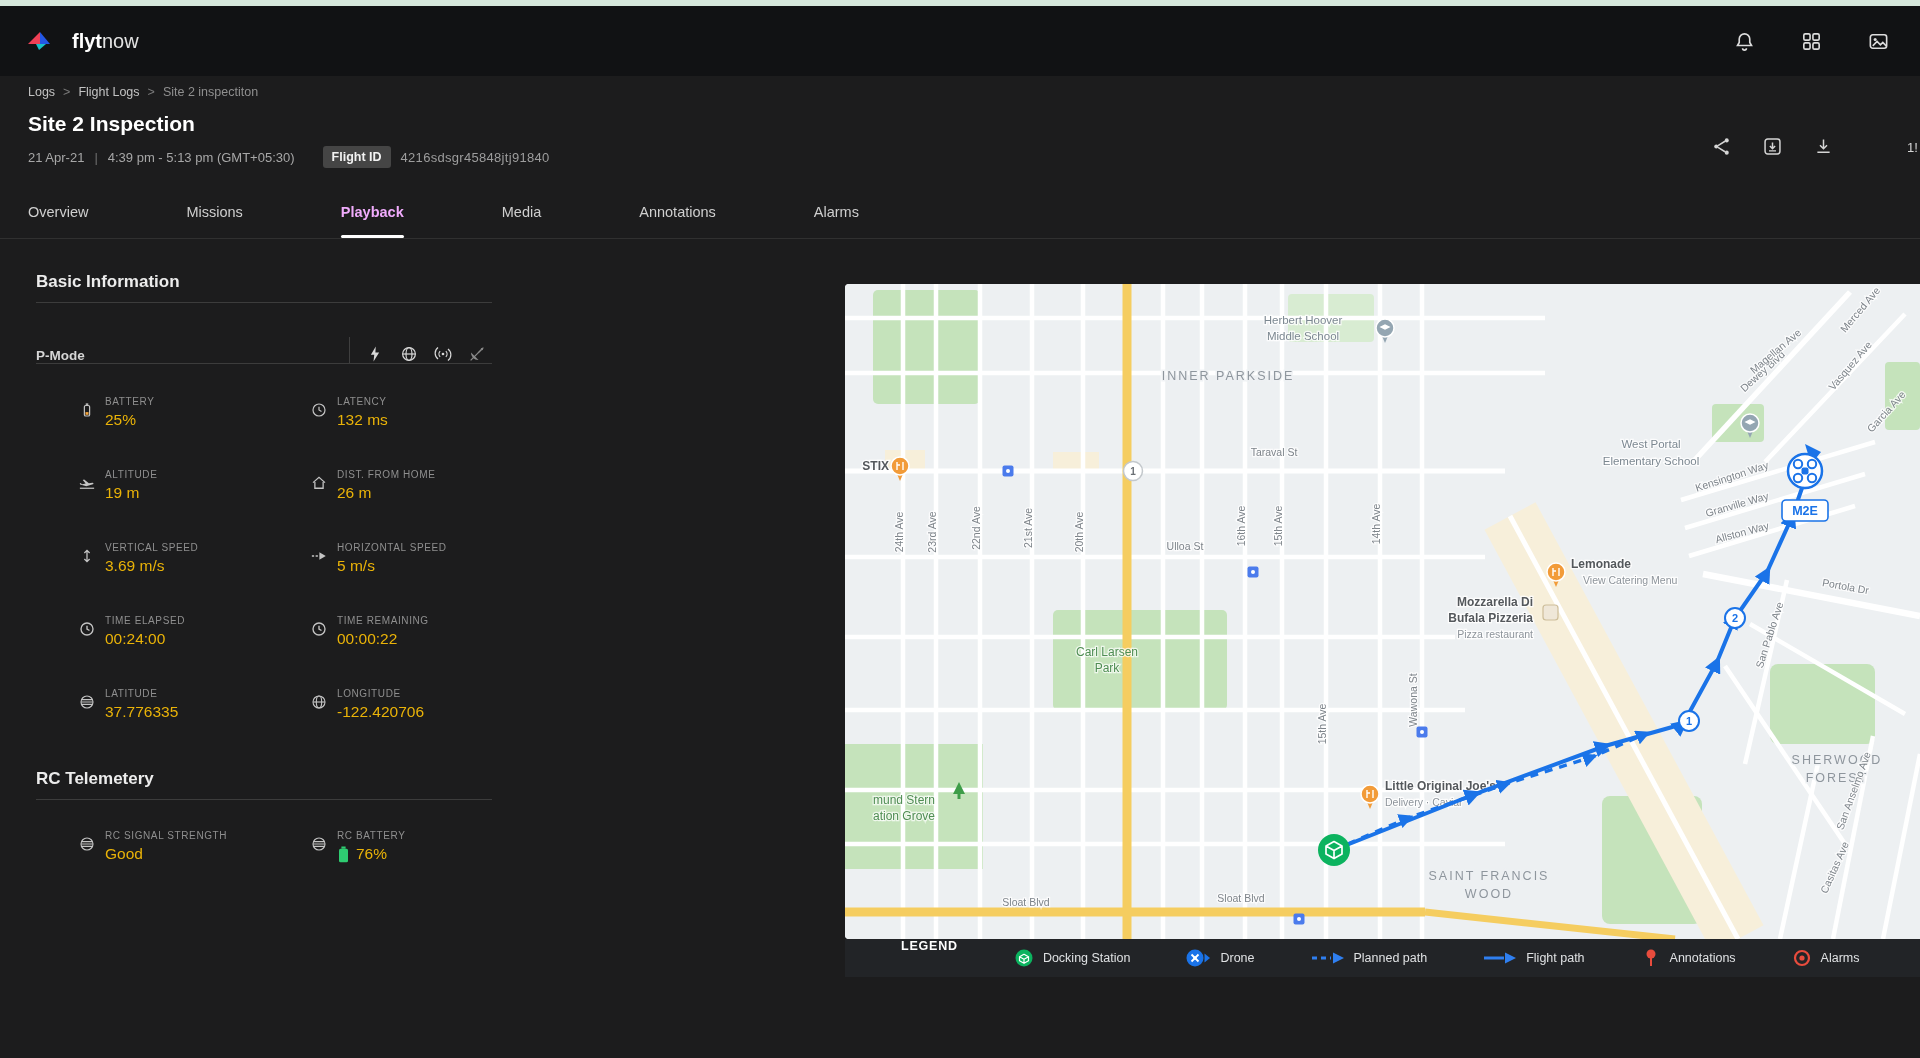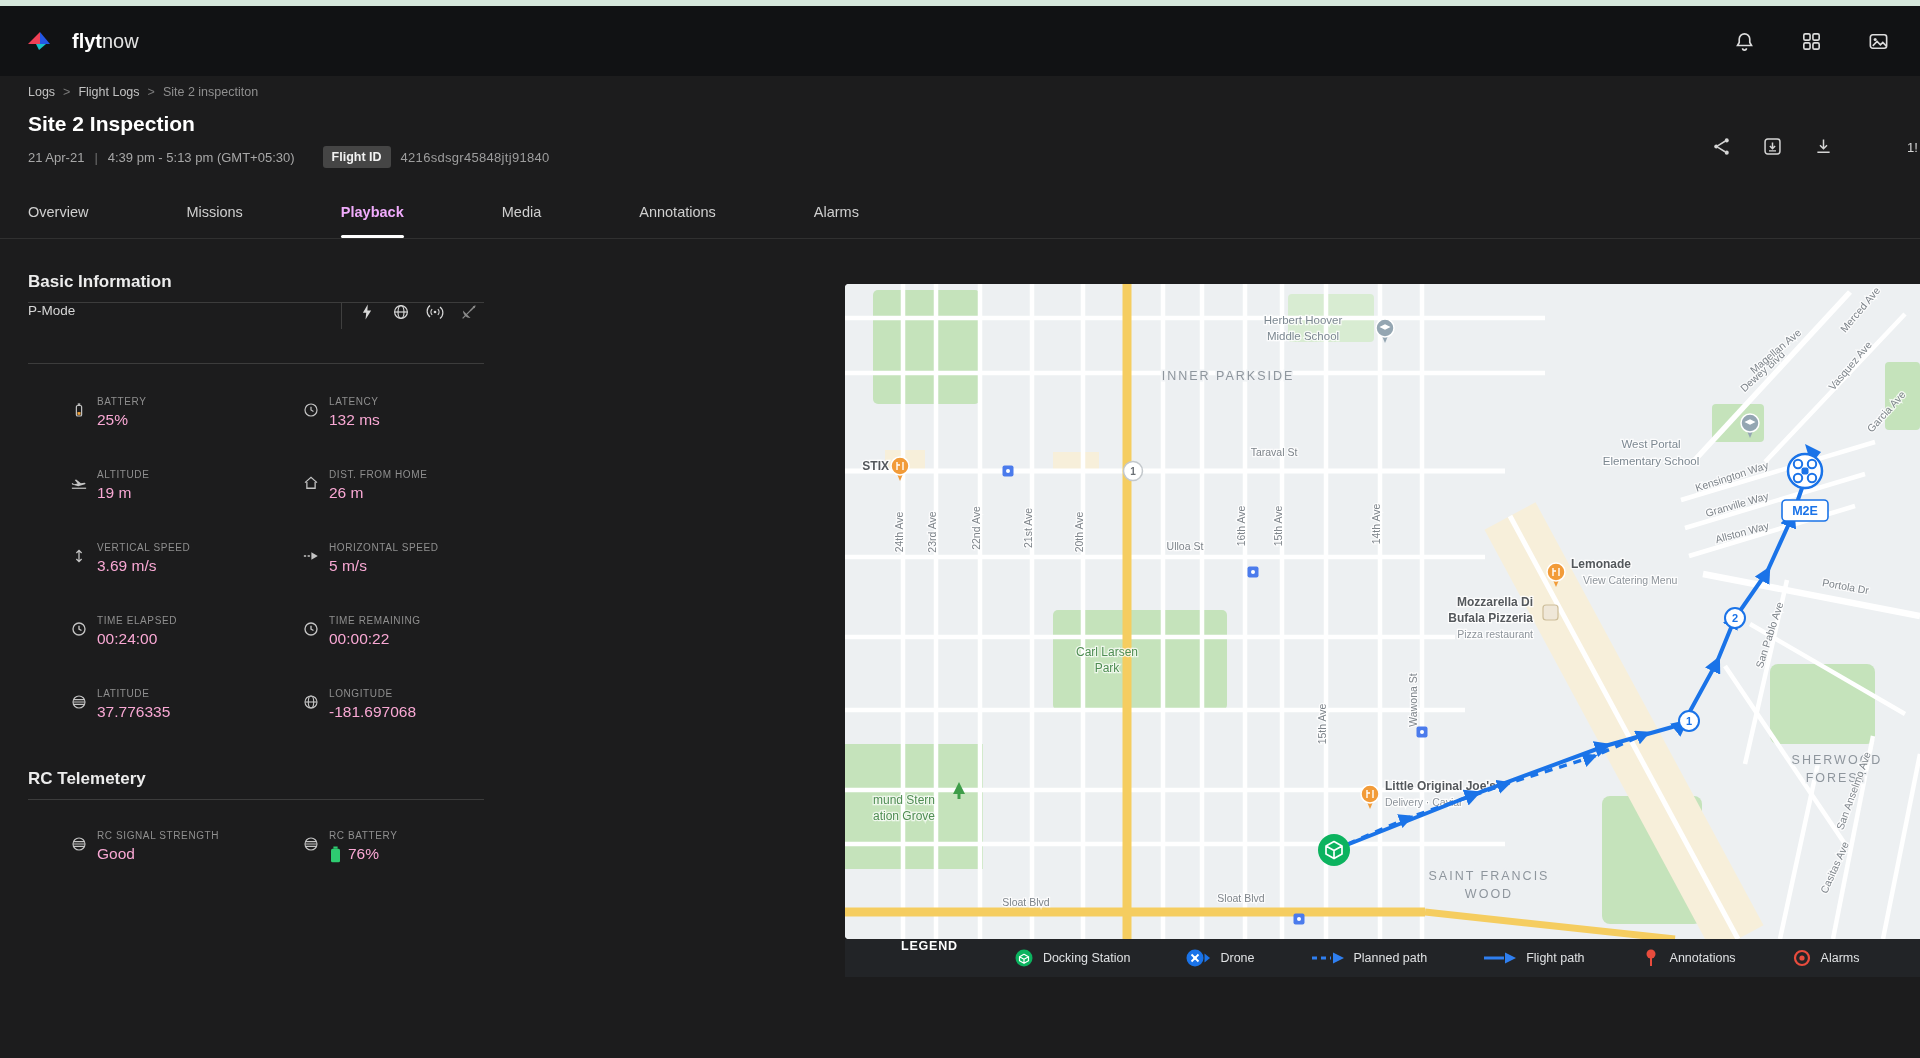--- a/index.html
+++ b/index.html
@@ -23,36 +23,36 @@
   .meta-sep{margin:0 10px;color:#6f6f6f;}
   .flight-badge{margin-left:28px;background:#454545;color:#f2f2f2;font-size:12.5px;font-weight:600;padding:4px 9px;border-radius:3px;}
   .flight-id{margin-left:10px;color:#9d9d9d;font-size:13px;letter-spacing:.3px;}
   .header-actions{position:absolute;top:136px;right:86px;display:flex;align-items:center;gap:30px;}
   .header-actions svg{width:21px;height:21px;color:#d5d5d5;cursor:pointer;}
   .edge-badge{position:absolute;top:140px;right:0;width:13px;overflow:hidden;color:#d5d5d5;font-size:13px;white-space:nowrap;}
   .tabs{position:absolute;top:185px;left:0;right:0;height:54px;display:flex;gap:98px;padding-left:28px;align-items:stretch;border-bottom:1px solid #303030;}
   .tab{display:flex;align-items:center;font-size:14.5px;color:#cfcfcf;cursor:pointer;position:relative;font-weight:500;}
   .tab.active{color:#f0abfc;font-weight:700;}
   .tab.active::after{content:"";position:absolute;bottom:0;left:0;right:0;height:3px;background:#fff;border-radius:2px;}
-  .left-panel{position:absolute;left:28px;top:272px;width:456px;}
+  .left-panel{position:absolute;left:36px;top:272px;width:456px;}
   .section-h{font-size:17px;font-weight:600;color:#ececec;margin:0 0 10px 0;}
   .hr{height:1px;background:#3c3c3c;width:100%;}
-  .pmode-row{display:flex;align-items:flex-start;height:60px;padding-right:6px;}
+  .pmode-row{display:flex;align-items:flex-end;height:60px;padding-right:6px;font-weight:bold;}
   .pmode-label{font-size:13.5px;color:#d6d6d6;}
   .vsep{width:1px;height:26px;background:#3f3f3f;margin-left:auto;}
   .pmode-icons{display:flex;gap:16px;margin-left:16px;}
   .pmode-icons svg{width:18px;height:18px;color:#d8d8d8;}
   .pmode-icons svg.dim{color:#8b8b8b;}
   .tele-grid{display:grid;grid-template-columns:232px 1fr;row-gap:40px;margin-top:32px;}
   .tele-grid.rc{margin-top:30px;}
   .mt34{margin-top:48px;}
   .tcell{display:flex;align-items:flex-start;padding-left:42px;}
   .ticon{width:18px;height:18px;margin:5px 9px 0 0;color:#c4c4c4;flex:none;}
   .tlabel{font-size:10px;color:#8f8f8f;letter-spacing:.6px;font-weight:500;}
-  .tvalue{font-size:15.5px;color:#f9a8d4;margin-top:4px;display:flex;align-items:center;gap:6px;}
+  .tvalue{font-size:15.5px;color:#eab308;margin-top:4px;display:flex;align-items:center;gap:6px;}
   .batt-glyph{width:13px;height:17px;}
   .map-wrap{position:absolute;left:845px;top:284px;width:1075px;height:655px;border-radius:4px 0 0 4px;overflow:hidden;background:#edf0f2;}
   .legend{position:absolute;left:845px;top:939px;width:1075px;height:38px;background:#222427;display:flex;padding-left:56px;gap:56px;}
   .legend-title{font-size:12.5px;font-weight:700;color:#fff;letter-spacing:.8px;}
   .legend-item{display:flex;align-items:center;gap:9px;font-size:12.5px;color:#dfe1e3;}
   .legend-item svg{display:block;}
   .playback{position:absolute;left:845px;top:988px;width:1075px;height:52px;display:flex;align-items:center;}
   .pause-btn{margin-left:28px;width:24px;height:24px;cursor:pointer;flex:none;}
   .pb-time{margin:0 30px 0 42px;font-size:13px;color:#eaeaea;white-space:nowrap;}
   .pb-track{position:relative;flex:1;height:5px;background:#434446;border-radius:3px;margin-right:28px;cursor:pointer;}
@@ -271,21 +271,21 @@
           </div>
       </div>
       <div class="tcell">
         <svg class="ticon" viewBox="0 0 24 24" fill="none" stroke="currentColor" stroke-width="1.5">
           <circle cx="12" cy="12" r="8"></circle>
             <ellipse cx="12" cy="12" rx="3.6" ry="8"></ellipse>
             <path d="M4.2 12h15.6"></path>
         </svg>
         <div>
             <div class="tlabel">LONGITUDE</div>
-            <div class="tvalue">-181.697068</div>
+            <div class="tvalue">-122.420706</div>
           </div>
       </div>
     </div>
 
     <h2 class="section-h mt34">RC Telemetery</h2>
     <div class="hr"></div>
 
     <div class="tele-grid rc">
       <div class="tcell">
         <svg class="ticon" viewBox="0 0 24 24" fill="none" stroke="currentColor" stroke-width="1.5">

